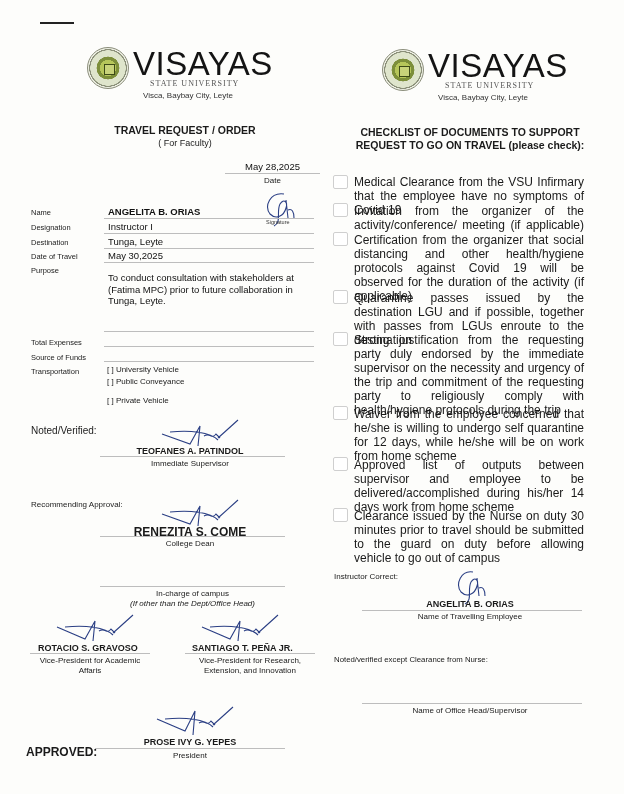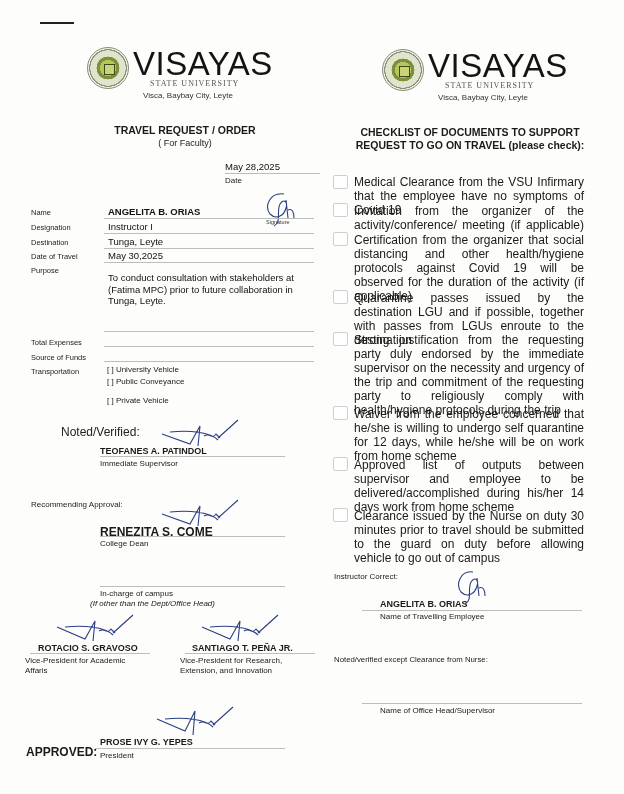--- a/index.html
+++ b/index.html
@@ -18,21 +18,21 @@
   .addr { position: absolute; left: 56px; top: 44px; font-size: 8px; color: #333; }
 
   .title { font-weight: bold; font-size: 10.5px; text-align: center; }
   .subtitle { font-size: 9px; text-align: center; }
 
   .label { font-size: 7.5px; color: #222; }
   .value { font-size: 9.5px; color: #111; }
   .bold { font-weight: bold; }
   .hr { height: 1px; background: #bdbdbd; }
   .text8 { font-size: 8px; }
-  .center { text-align: left; }
+  .center { text-align: center; }
   .italic { font-style: italic; }
 
   .cb { width: 15px; height: 14px; border: 1px solid #cfcfcf; border-radius: 2px; background: #fff; }
   .item { font-size: 12px; line-height: 14px; text-align: justify; width: 230px; }
 
   svg.sig { position: absolute; overflow: visible; }
   svg.sig path { fill: none; stroke: #2b3f84; stroke-width: 1.1; }
 </style>
 </head>
 <body>
@@ -85,21 +85,21 @@
 
 <div class="abs label" style="left:31px; top:353px;">Source of Funds</div>
 <div class="abs value" style="left:108px; top:351px; width:205px; height:10px;"></div>
 <div class="abs hr" style="left:104px; top:361px; width:210px;"></div>
 
 <div class="abs label" style="left:31px; top:367px;">Transportation</div>
 <div class="abs text8" style="left:107px; top:365px;">[ ] University Vehicle</div>
 <div class="abs text8" style="left:107px; top:377px;">[ ] Public Conveyance</div>
 <div class="abs text8" style="left:107px; top:396px;">[ ] Private Vehicle</div>
 
-<div class="abs label" style="left:31px; top:425px; font-size:12px;margin-left:30px;">Noted/Verified:</div>
+<div class="abs label" style="left:31px; top:425px; font-size:10px;">Noted/Verified:</div>
 <svg class="sig" style="left:160px; top:418px;" width="80" height="30">
   <path d="M2 16 L30 26 L40 8 L38 28 M10 14 C30 12 50 14 58 22 M44 18 C50 14 52 22 56 16 L60 20 M58 20 L78 2"></path>
 </svg>
 <div class="abs text8 bold center" style="left:100px; top:446px; width:180px; font-size:9px;">TEOFANES A. PATINDOL</div>
 <div class="abs hr" style="left:100px; top:456px; width:185px;"></div>
 <div class="abs text8 center" style="left:100px; top:459px; width:180px;">Immediate Supervisor</div>
 
 <div class="abs label" style="left:31px; top:500px; font-size:8px;">Recommending Approval:</div>
 <svg class="sig" style="left:160px; top:498px;" width="80" height="30">
   <path d="M2 16 L30 26 L40 8 L38 28 M10 14 C30 12 50 14 58 22 M44 18 C50 14 52 22 56 16 L60 20 M58 20 L78 2"></path>

